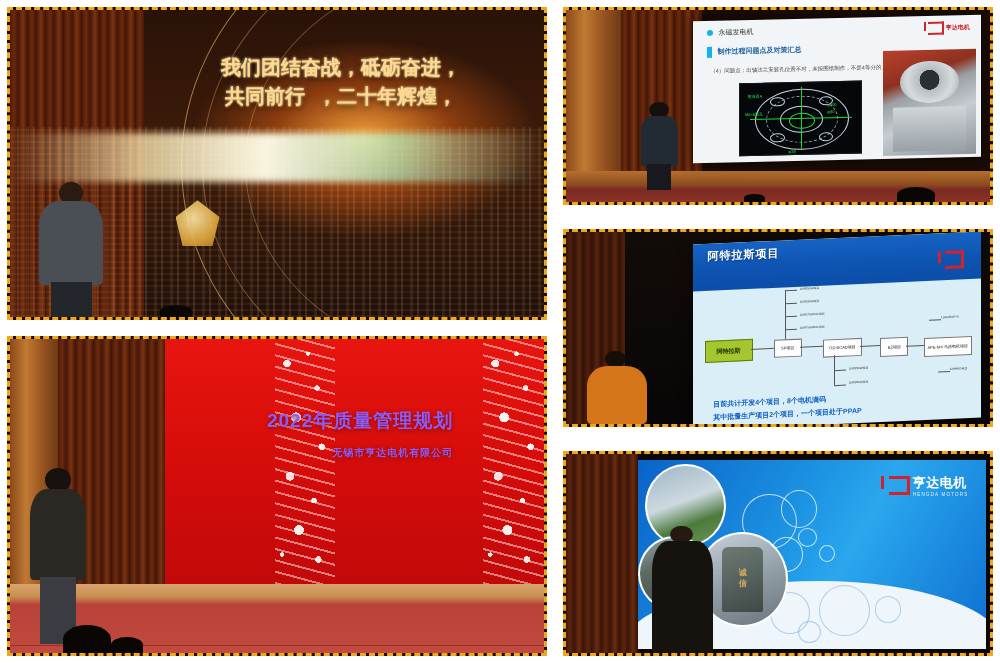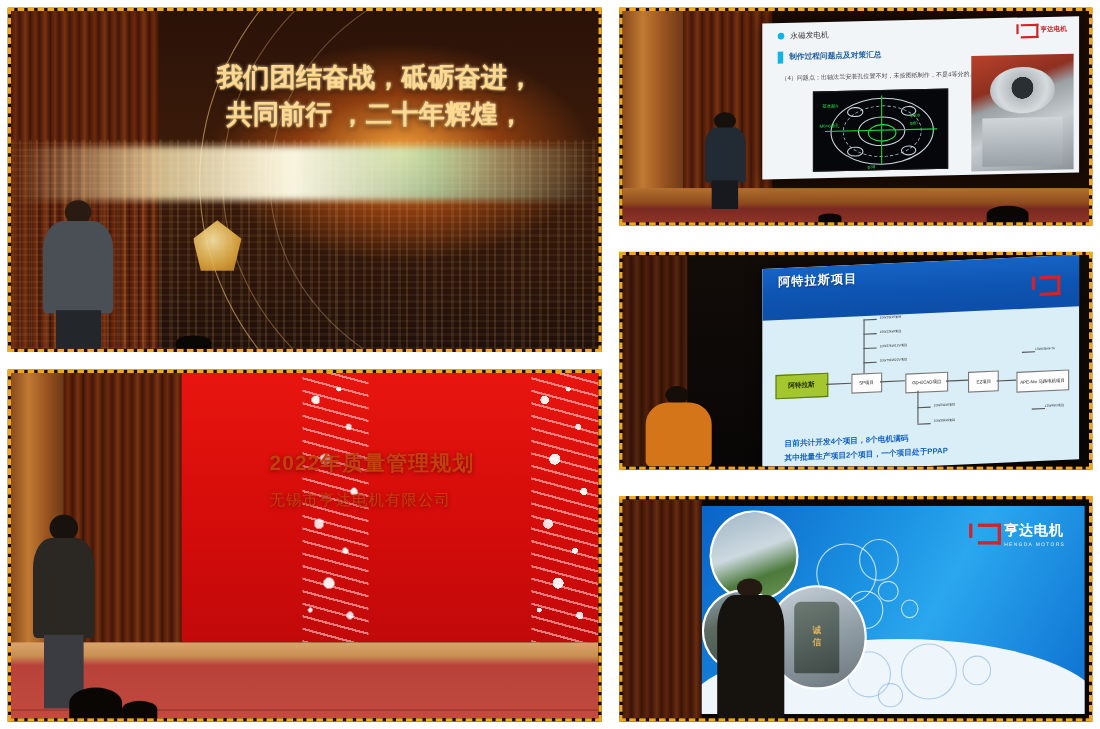--- a/index.html
+++ b/index.html
@@ -87,24 +87,25 @@
     position:absolute;left:26%;right:2%;top:14%;
     text-align:center;
   }
   #p1 .t-main{
     font-size:38px;font-weight:bold;letter-spacing:1px;
     color:#ffd24a;
     text-shadow:0 0 3px #fff3c0, 0 2px 0 #b06a10, 0 3px 8px rgba(0,0,0,.7);
     line-height:1.05;
   }
   #p1 .t-sub{
-    font-size:24px;font-weight:bold;line-height:1.35;
+    font-size:20px;font-weight:bold;line-height:1.35;
     color:#ffd98f;
     text-shadow:0 0 3px #fff0c0, 0 1px 0 #9c5a0c, 0 2px 6px rgba(0,0,0,.8);
     margin-top:2px;
+    font-family:Liberation Mono, monospace;
   }
 
   
   #p2 .redscreen{
     position:absolute;left:29%;right:0;top:0;bottom:22%;
     background:linear-gradient(180deg,#e8150f 0%,#d40c0a 55%,#c2090a 100%);
   }
   #p2 .lace{
     position:absolute;top:0;bottom:0;width:16%;
     background-image:
@@ -125,25 +126,25 @@
   #p2 .lacevine{
     position:absolute;top:0;bottom:0;width:16%;
     background:repeating-linear-gradient(15deg,
       rgba(255,255,255,.85) 0 2px, rgba(255,255,255,0) 2px 11px);
     opacity:.55;
   }
   #p2 .lacevine.l{left:29%;}
   #p2 .lacevine.r{right:0;}
   #p2 .p2text{
     position:absolute;left:44%;right:17%;top:22%;
-    text-align:left;color:#c2410c;
+    text-align:right;color:#8b5cf6;
     text-shadow:0 1px 4px rgba(120,0,0,.85);
   }
   #p2 .p2-title{font-size:19px;font-weight:bold;letter-spacing:1px;}
-  #p2 .p2-line{font-size:14px;font-weight:normal;margin-top:12px;letter-spacing:1px;}
+  #p2 .p2-line{font-size:10px;font-weight:bold;margin-top:12px;letter-spacing:1px;}
   #p2 .p2-line2{font-size:14px;font-weight:bold;margin-top:6px;letter-spacing:1px;}
   #p2 .stage{
     position:absolute;left:0;right:0;bottom:0;height:22%;
     background:linear-gradient(180deg,#d9a46c 0%,#c98f52 18%,#b8423a 30%,#c24a3e 100%);
   }
   #p2 .floorline{
     position:absolute;left:0;right:0;bottom:10%;height:1px;background:rgba(90,20,20,.45);
   }
 
   

